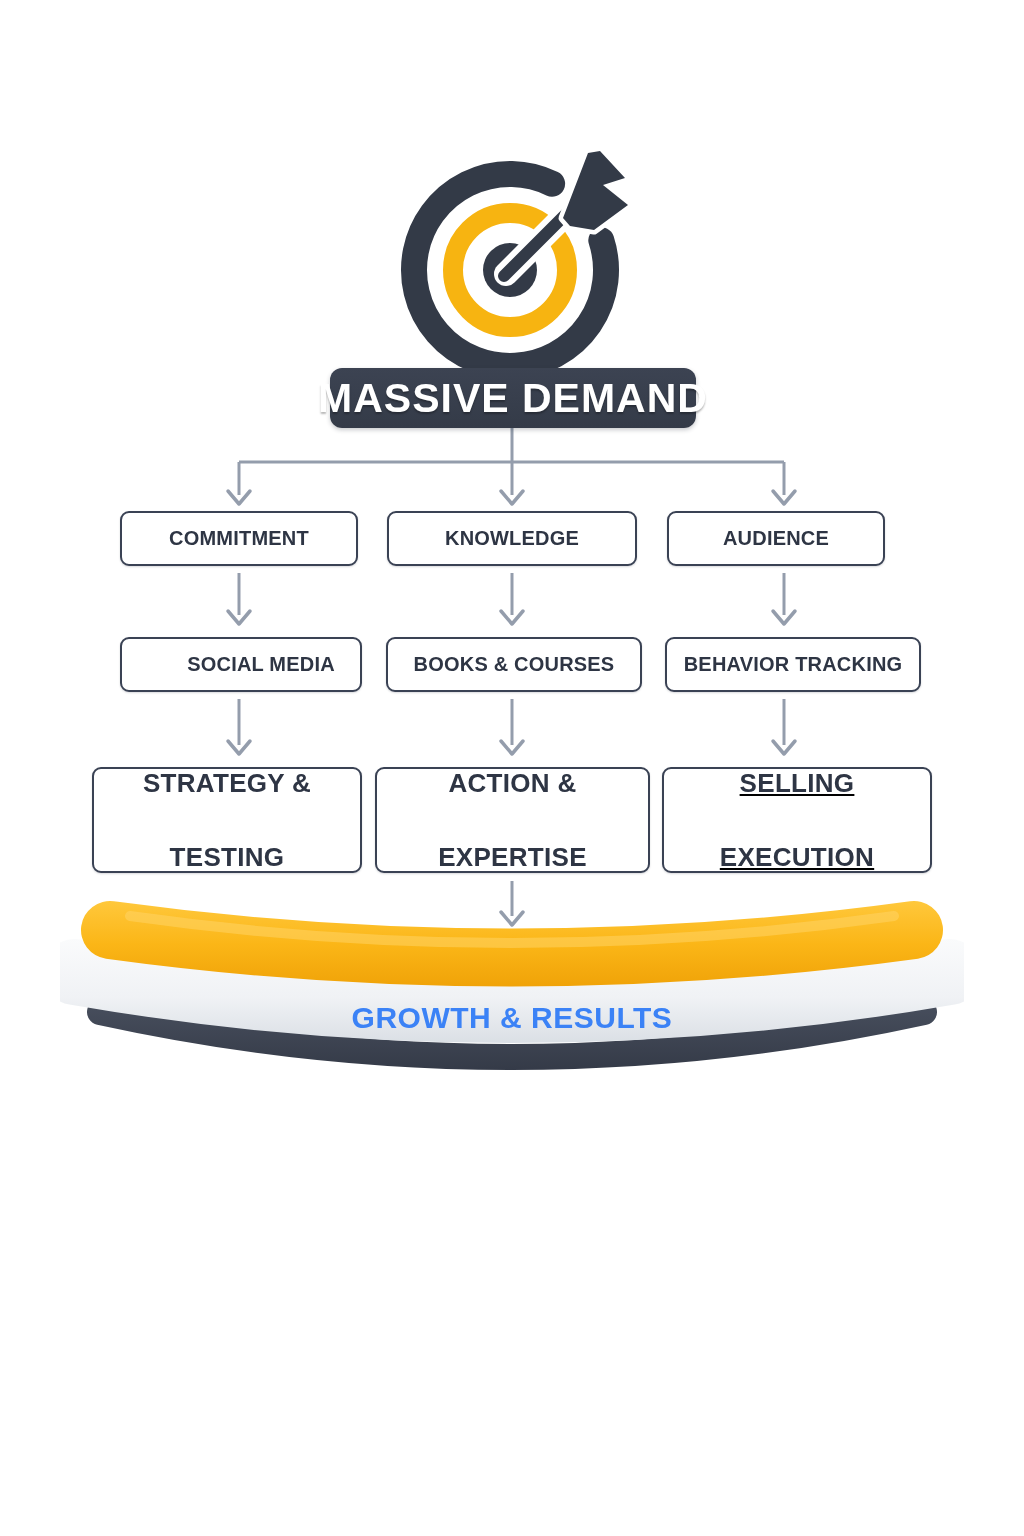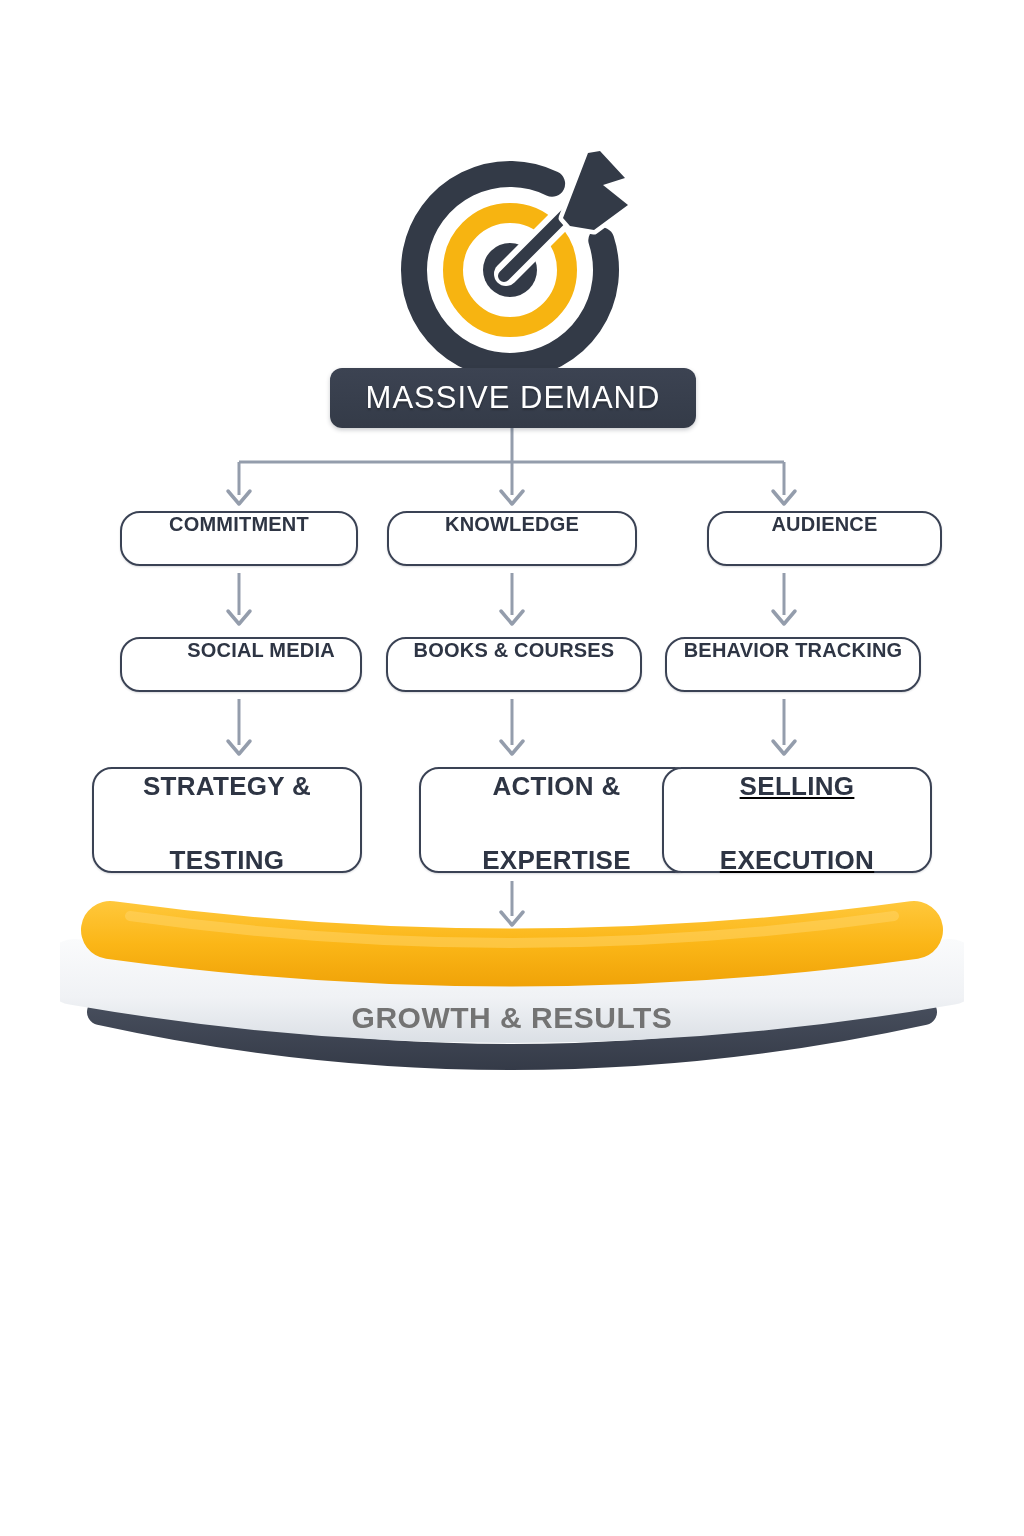--- a/index.html
+++ b/index.html
@@ -23,63 +23,63 @@
   
   .header-box {
     left: 330px; top: 368px; width: 366px; height: 60px;
     background: linear-gradient(180deg, #3C4352 0%, #343B48 100%);
     border-radius: 12px;
     display: flex; align-items: center; justify-content: center;
     z-index: 3;
     box-shadow: 0 2px 4px rgba(40,46,60,.25);
   }
   .header-box span {
-    color: #ffffff; font-weight: normal; font-size: 31px; letter-spacing: 1px;
+    color: #ffffff; font-weight: bold; font-size: 41px; letter-spacing: 1px;
     text-shadow: 0 2px 2px rgba(0,0,0,.28);
     white-space: nowrap;
   }
 
   
   .node {
     background: #ffffff;
     border: 2.5px solid #3A4254;
-    border-radius: 20px;
-    display: flex; flex-direction: column; align-items: center; 
+    border-radius: 9px;
+    display: flex; flex-direction: column; align-items: center; justify-content: center;
     z-index: 2;
     box-shadow: 0 1px 2px rgba(40,46,60,.18);
   }
   .node span {
     color: #2E3544; font-weight: bold; font-size: 20px; letter-spacing: 0.2px;
     white-space: nowrap; text-align: center;
   }
   .node.big span { font-size: 26px; line-height: 34px; letter-spacing: 0.3px; }
 
   
   .r1 { top: 511px; height: 55px; }
   .r2 { top: 637px; height: 55px; }
   .r3 { top: 767px; height: 106px; gap: 40px; }
   .c1r1 { left: 120px; width: 238px; }
   .c2r1 { left: 387px; width: 250px; }
-  .c3r1 { left: 707px; width: 235px; }
+  .c3r1 { left: 667px; width: 218px; }
   .c1r2 { left: 120px; width: 242px; padding-left: 40px; }
   .c2r2 { left: 386px; width: 256px; }
   .c3r2 { left: 665px; width: 256px; }
   .c1r3 { left: 92px;  width: 270px; }
-  .c2r3 { left: 375px; width: 275px; margin-left: 44px; }
+  .c2r3 { left: 375px; width: 275px; }
   .c3r3 { left: 662px; width: 270px; text-decoration: underline; }
 
   
   #platform { left: 60px; top: 890px; width: 904px; height: 205px; z-index: 2; }
   .footer-label {
     left: 262px; top: 998px; width: 500px; height: 40px;
     display: flex; align-items: center; justify-content: center;
     z-index: 3;
   }
   .footer-label span {
-    color: #737373; font-weight: bold; font-size: 30px; letter-spacing: 0.5px;
+    color: #3b82f6; font-weight: bold; font-size: 30px; letter-spacing: 0.5px;
     white-space: nowrap;
   }
 </style>
 </head>
 <body>
 
 <svg id="connector-layer" class="abs" viewBox="0 0 1024 1536">
 
   <path class="conn" d="M512 428 L512 495"></path>
   <path class="conn" d="M239 462 H784"></path>

